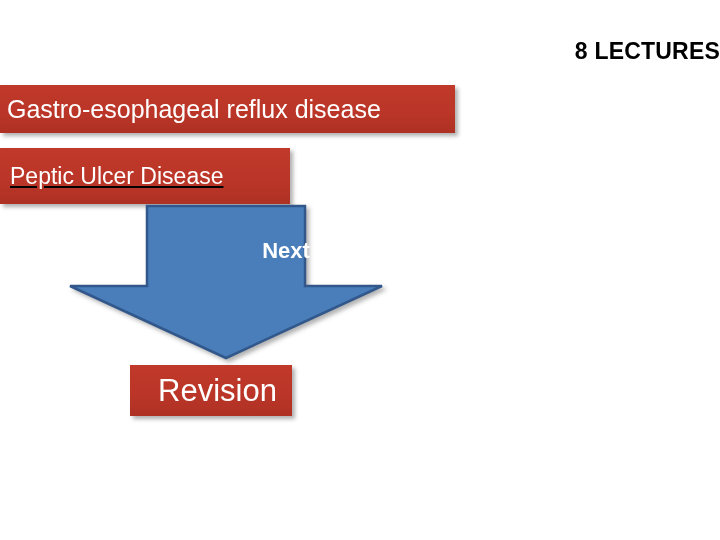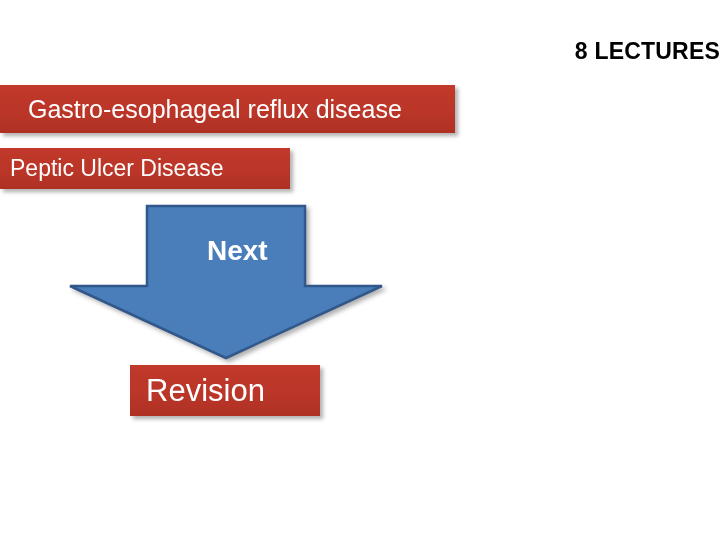--- a/index.html
+++ b/index.html
@@ -45,45 +45,46 @@
     color: #ffffff;
     white-space: pre;
     display: block;
   }
 
   #bar-gerd {
     left: 0px;
     top: 85px;
     width: 455px;
     height: 48px;
-    padding-left: 28px;
+    padding-left: 7px;
   }
   #bar-gerd .bar-label {
     font-size: 25px;
     font-weight: normal;
   }
 
   #bar-pud {
     left: 0px;
     top: 148px;
     width: 290px;
-    height: 41px;
+    height: 56px;
     padding-left: 10px;
+    text-decoration: underline;
   }
   #bar-pud .bar-label {
     font-size: 23px;
     font-weight: normal;
   }
 
   #bar-revision {
     left: 130px;
     top: 365px;
-    width: 190px;
+    width: 162px;
     height: 51px;
-    padding-left: 16px;
+    padding-left: 28px;
   }
   #bar-revision .bar-label {
     font-size: 31px;
     font-weight: normal;
   }
 
   
   #arrow-next-lecture {
     position: absolute;
     left: 60px;
@@ -95,23 +96,23 @@
     position: absolute;
     left: 0;
     top: 0;
     display: block;
   }
   #arrow-label {
     position: absolute;
     left: 147px;
     top: 36px;
     width: 158px;
-    text-align: left;
+    text-align: center;
     color: #ffffff;
-    font-size: 28px;
+    font-size: 22px;
     font-weight: bold;
     line-height: 33px;
     pointer-events: none;
   }
   #arrow-label .line {
     display: block;
     white-space: pre;
   }
 </style>
 </head>

